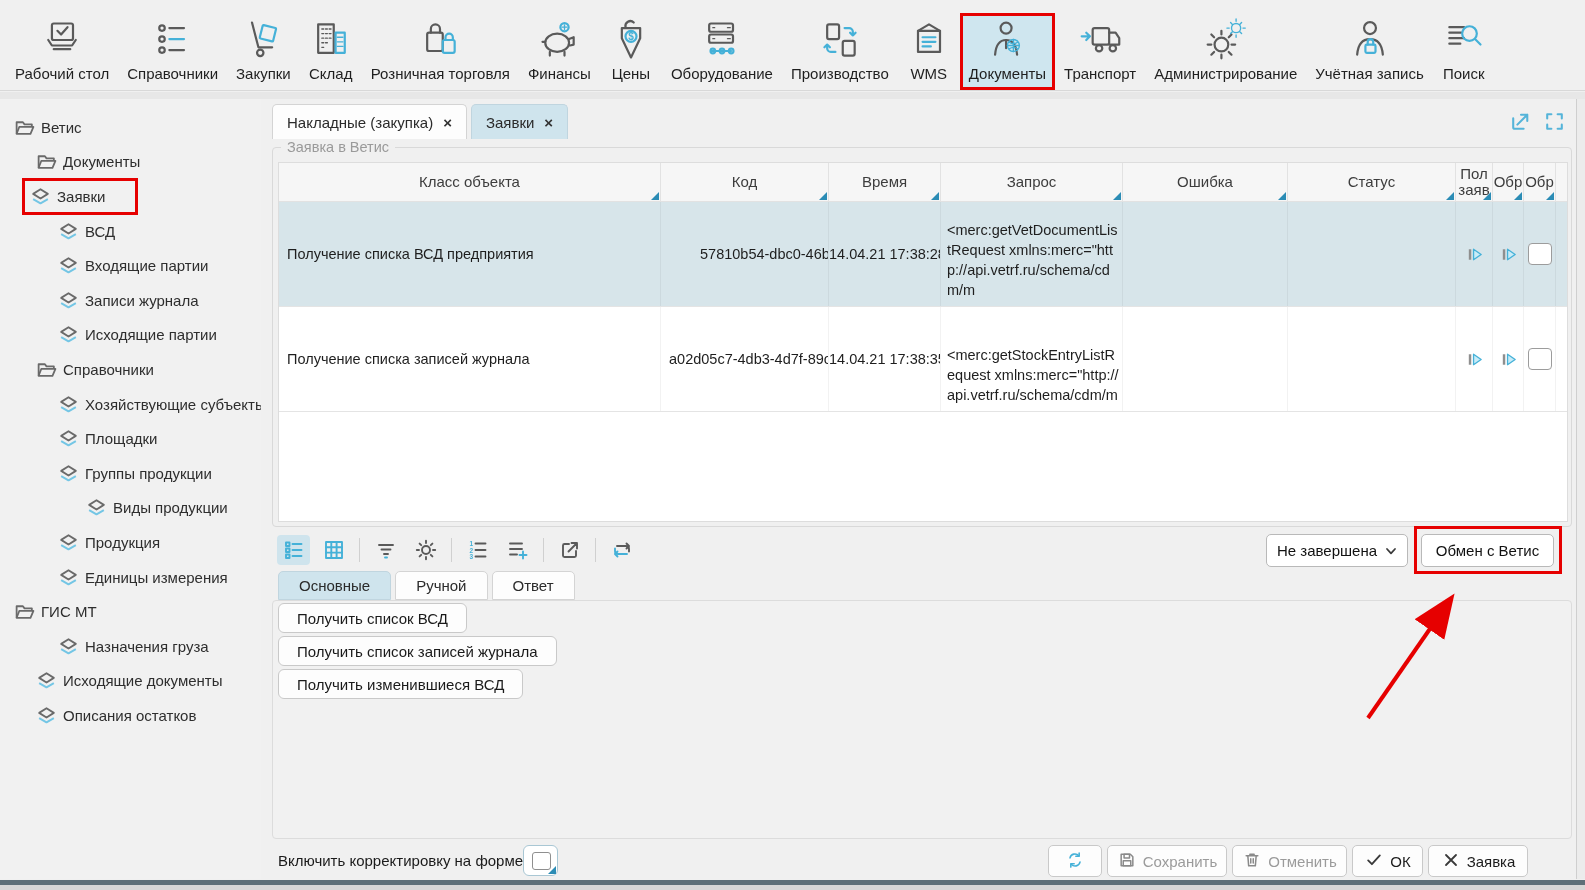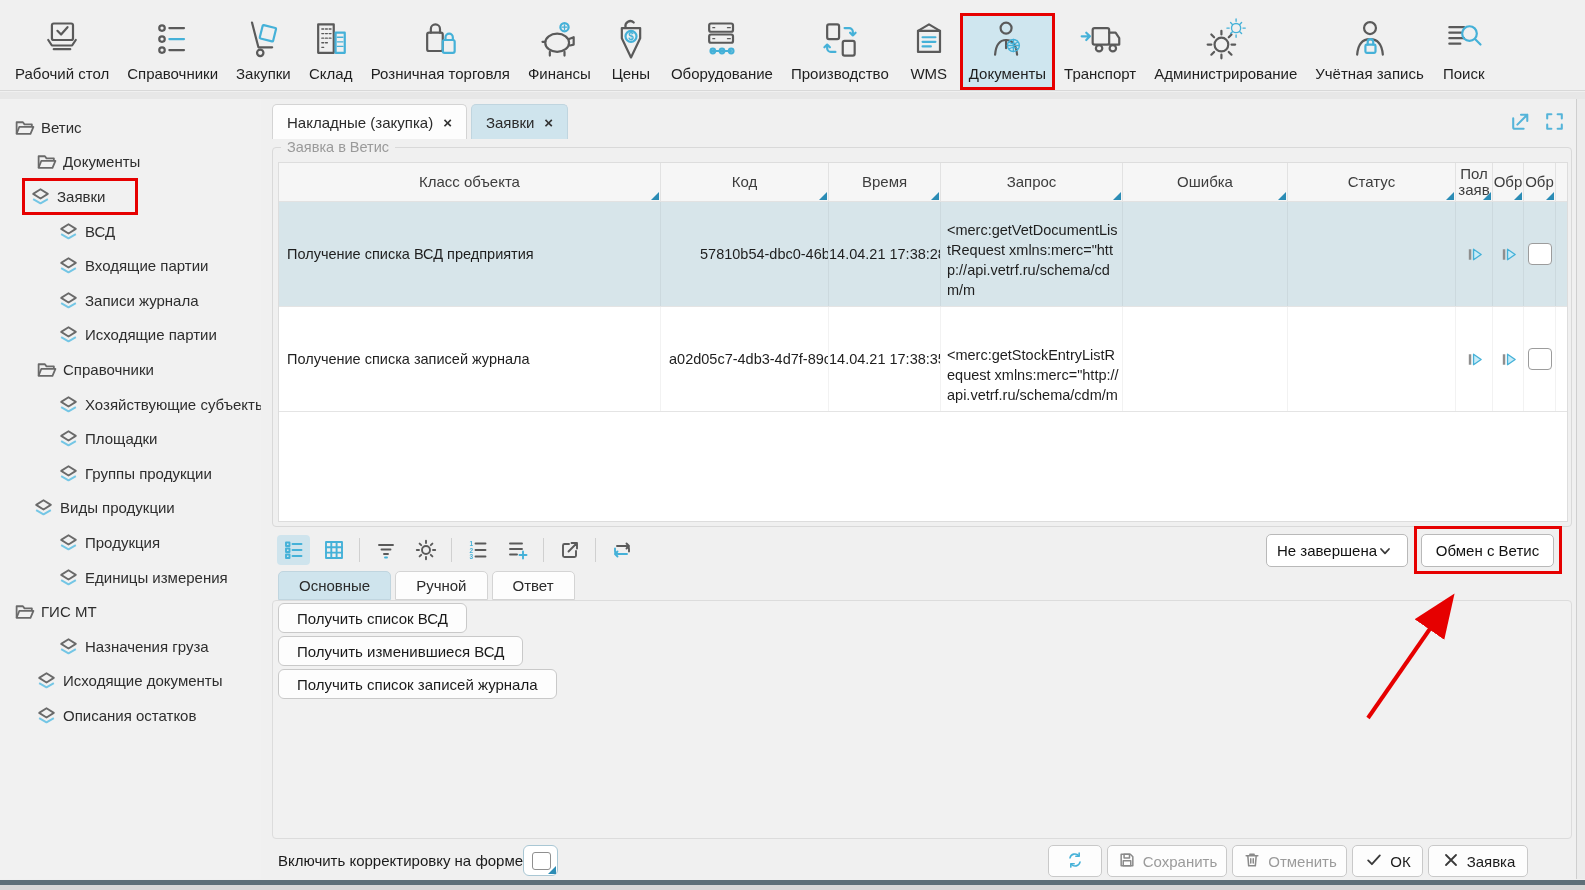--- a/index.html
+++ b/index.html
@@ -63,21 +63,21 @@
   .td .playicn svg{width:19px;height:19px;display:block;}
   .cbx{width:22px;height:20px;background:#fff;border:1px solid #9c9c9c;border-radius:4px;}
   
   #ttoolbar{position:absolute;left:277px;top:533px;display:flex;align-items:center;gap:7px;height:34px;}
   .tbbtn{width:33px;height:30px;display:flex;align-items:center;justify-content:center;border-radius:4px;}
   .tbbtn svg{width:24px;height:24px;}
   .tbbtn.active{background:#cfe4ed;}
   .tbsep{width:1px;height:24px;background:#d0d0d0;margin:0 2px;}
   #statusfilter{position:absolute;left:1266px;top:534px;width:142px;height:33px;background:#fff;
       border:1px solid #b9b9b9;border-radius:5px;box-sizing:border-box;display:flex;align-items:center;
-      padding:0 8px 0 10px;font-size:15px;color:#111;}
+      justify-content:space-between;padding:0 8px 0 10px;font-size:15px;color:#111;}
   #statusfilter svg{width:16px;height:16px;}
   #exchangebtn{position:absolute;left:1421px;top:534px;width:133px;height:33px;background:#fff;
       border:1px solid #b9b9b9;border-radius:5px;box-sizing:border-box;display:flex;align-items:center;
       justify-content:center;font-size:15px;color:#111;}
   .redbox-abs{position:absolute;border:3px solid #e60000;box-sizing:border-box;}
   
   #dtabs{position:absolute;left:278px;top:571px;display:flex;gap:4px;}
   .dtab{height:29px;padding:0 20px;display:flex;align-items:center;background:#fdfdfd;
         border:1px solid #d4d4d4;border-radius:5px 5px 0 0;font-size:15px;color:#2b2b2b;box-sizing:border-box;}
   .dtab.active{background:#cfe4ed;border-color:#c0d5df;}
@@ -377,21 +377,21 @@
         <div class="ti-inner">
           <span class="icn tree-icn">
             <svg viewBox="0 0 20 20">
               <path class="fB" d="M3 12.5l7 4 7-4"></path>
               <path class="fG" d="M10 3l7 4.5L10 12 3 7.5z" fill="#fbfbfb"></path>
             </svg>
           </span>
           <span class="tree-label">Группы продукции</span>
         </div>
       </div>
-      <div class="tree-item" style="padding-left: 27px;">
+      <div class="tree-item" style="padding-left: 80px;">
         <div class="ti-inner">
           <span class="icn tree-icn">
             <svg viewBox="0 0 20 20">
               <path class="fB" d="M3 12.5l7 4 7-4"></path>
               <path class="fG" d="M10 3l7 4.5L10 12 3 7.5z" fill="#fbfbfb"></path>
             </svg>
           </span>
           <span class="tree-label">Виды продукции</span>
         </div>
       </div>
@@ -681,22 +681,22 @@
   <div class="redbox-abs" style="left:1414px;top:526px;width:148px;height:48px;"></div>
 
   <div id="dtabs">
       <div class="dtab active">Основные</div>
       <div class="dtab">Ручной</div>
       <div class="dtab">Ответ</div>
     </div>
   <div id="tabpanel"></div>
   <div id="abtns">
       <div class="abtn">Получить список ВСД</div>
+      <div class="abtn">Получить список записей журнала</div>
       <div class="abtn">Получить изменившиеся ВСД</div>
-      <div class="abtn">Получить список записей журнала</div>
     </div>
 
   <div id="footer-label">Включить корректировку на форме</div>
   <div id="footer-cbx" class="corner">
       <span class="inner"></span>
     </div>
   <div id="fbtns">
       <div class="fbtn" style="left: 1048px; width: 54px;">
         <span><svg viewBox="0 0 24 24">
             <path class="sB2" d="M6 9.5a6 6 0 0 1 10.5-2.5"></path>

